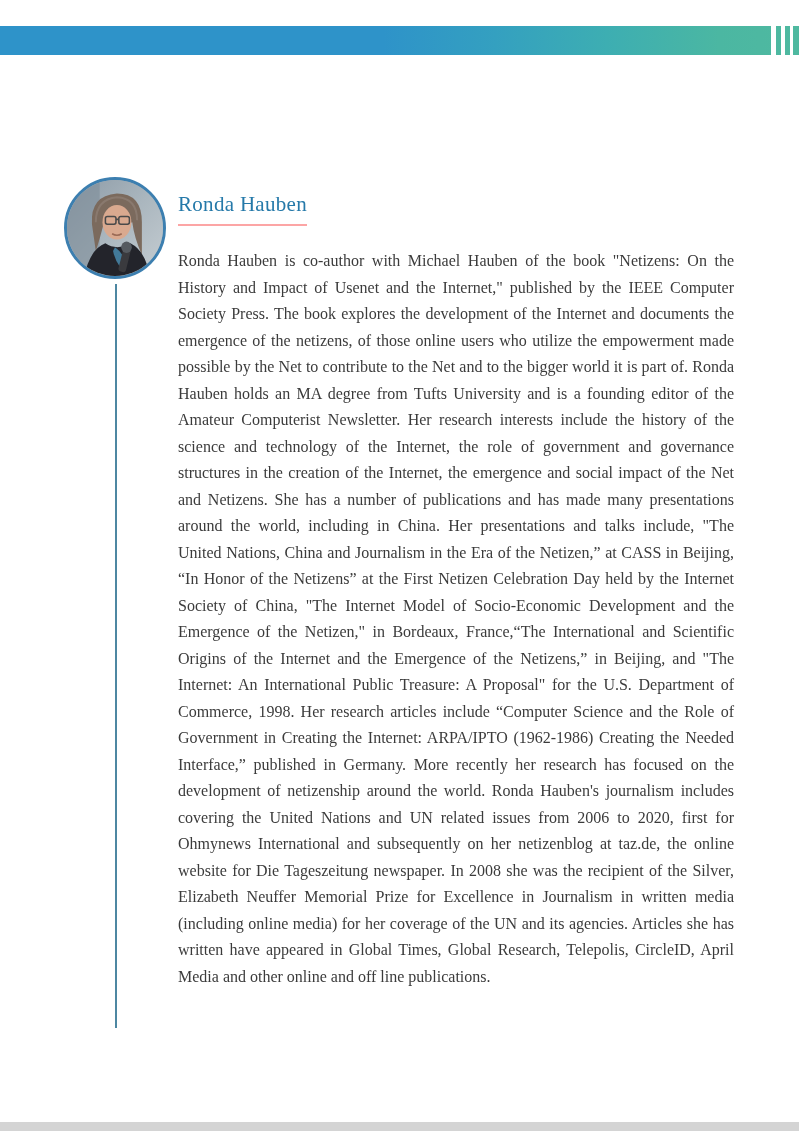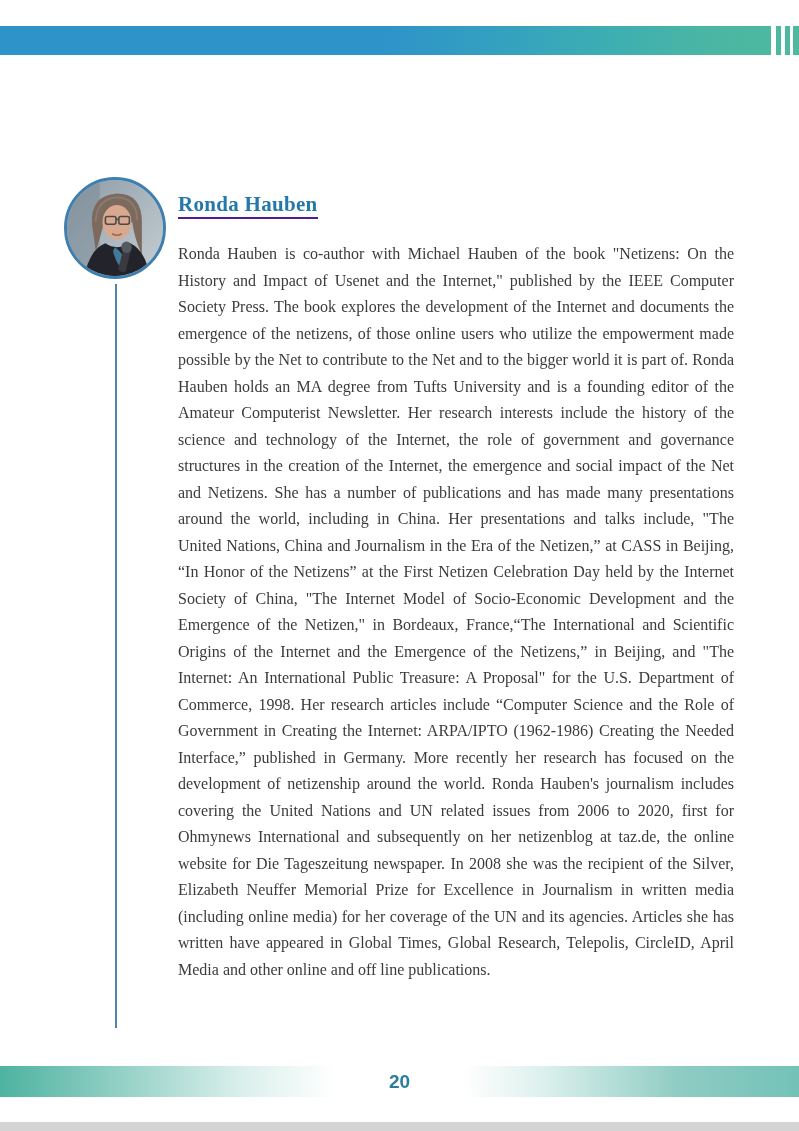--- a/index.html
+++ b/index.html
@@ -65,25 +65,25 @@
   .content {
     position: absolute;
     left: 178px;
     top: 192px;
     width: 556px;
   }
   .person-name {
     display: inline-block;
     margin: 0;
     font-size: 21px;
-    font-weight: bold;
+    font-weight: normal;
     color: #2579a9;
     letter-spacing: 0.3px;
-    padding-bottom: 0;
-    border-bottom: 2px solid #4c1d95;
+    padding-bottom: 7px;
+    border-bottom: 2px solid #fca5a5;
   }
   .bio {
     margin: 22px 0 0 0;
     font-size: 16px;
     line-height: 26.5px;
     color: #3b3b3b;
     text-align: justify;
   }
 
   
@@ -158,19 +158,16 @@
     </svg>
   </div>
 
   <div class="timeline-line"></div>
 
   <div class="content">
     <h2 class="person-name">Ronda Hauben</h2>
     <p class="bio">Ronda Hauben is co-author with Michael Hauben of the book "Netizens: On the History and Impact of Usenet and the Internet," published by the IEEE Computer Society Press. The book explores the development of the Internet and documents the emergence of the netizens, of those online users who utilize the empowerment made possible by the Net to contribute to the Net and to the bigger world it is part of. Ronda Hauben holds an MA degree from Tufts University and is a founding editor of the Amateur Computerist Newsletter. Her research interests include the history of the science and technology of the Internet, the role of government and governance structures in the creation of the Internet, the emergence and social impact of the Net and Netizens. She has a number of publications and has made many presentations around the world, including in China. Her presentations and talks include, "The United Nations, China and Journalism in the Era of the Netizen,” at CASS in Beijing, “In Honor of the Netizens” at the First Netizen Celebration Day held by the Internet Society of China, "The Internet Model of Socio-Economic Development and the Emergence of the Netizen," in Bordeaux, France,“The International and Scientific Origins of the Internet and the Emergence of the Netizens,” in Beijing, and "The Internet: An International Public Treasure: A Proposal" for the U.S. Department of Commerce, 1998. Her research articles include “Computer Science and the Role of Government in Creating the Internet: ARPA/IPTO (1962-1986) Creating the Needed Interface,” published in Germany. More recently her research has focused on the development of netizenship around the world. Ronda Hauben's journalism includes covering the United Nations and UN related issues from 2006 to 2020, first for Ohmynews International and subsequently on her netizenblog at taz.de, the online website for Die Tageszeitung newspaper. In 2008 she was the recipient of the Silver, Elizabeth Neuffer Memorial Prize for Excellence in Journalism in written media (including online media) for her coverage of the UN and its agencies. Articles she has written have appeared in Global Times, Global Research, Telepolis, CircleID, April Media and other online and off line publications.</p>
   </div>
 
-  <div class="footer-bar">
-    <span class="page-number">20</span>
-  </div>
 
   <div class="bottom-strip"></div>
 
 </div>
 
 </body></html>

